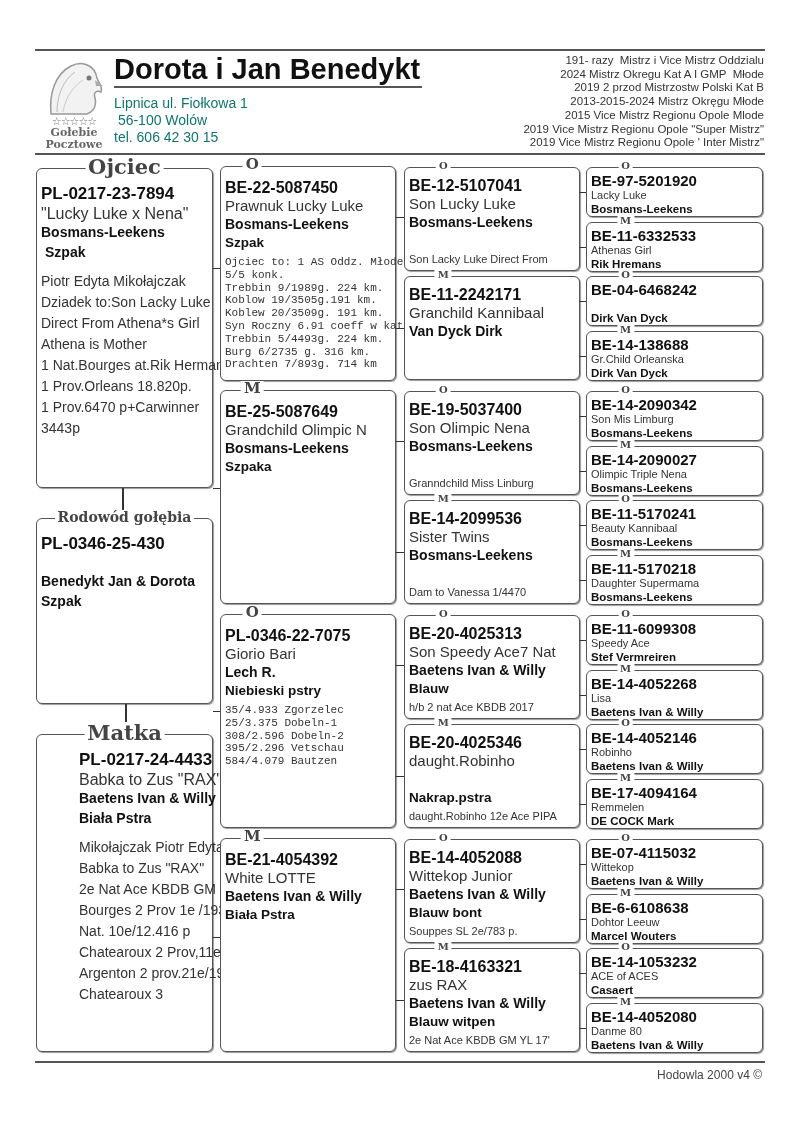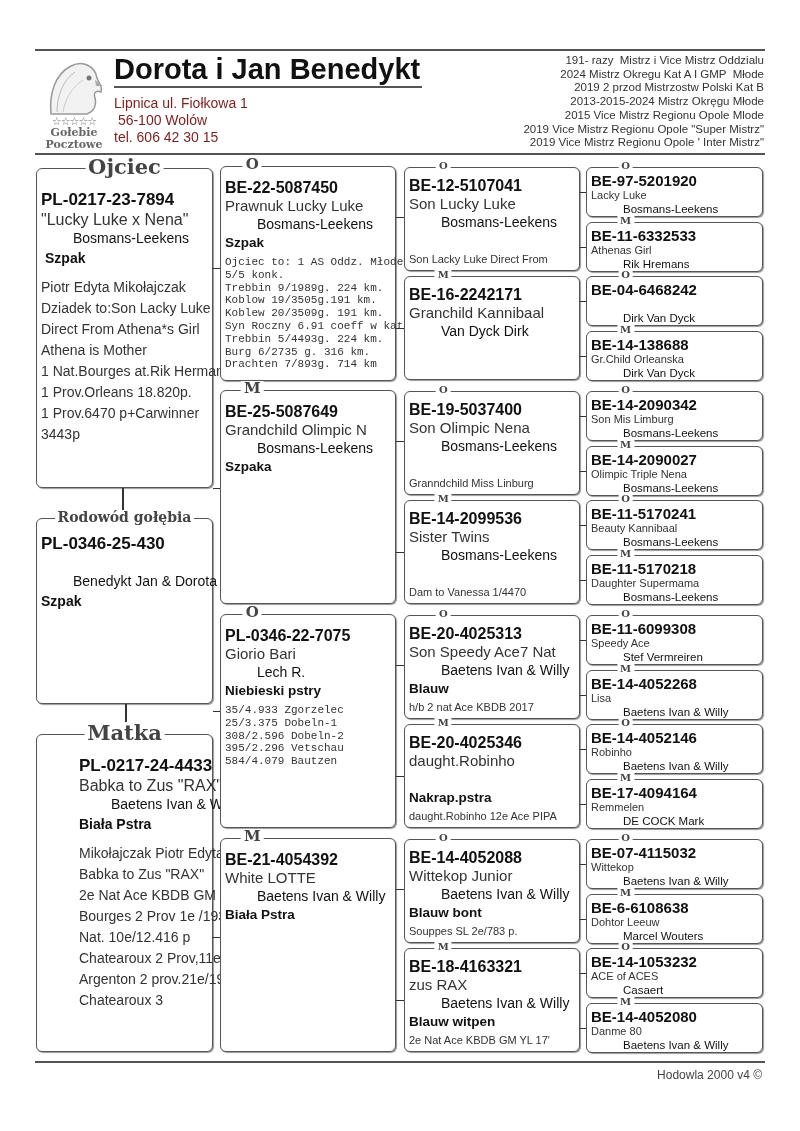--- a/index.html
+++ b/index.html
@@ -3,39 +3,39 @@
 <meta charset="utf-8">
 <style>
   html, body { margin: 0; padding: 0; background: #ffffff; }
   body { width: 800px; height: 1131px; position: relative; font-family: "Liberation Sans", sans-serif; color: #111; overflow: hidden; }
   .hr { position: absolute; left: 35px; width: 730px; height: 2px; background: #555; }
   .logo { position: absolute; left: 37px; top: 56px; width: 74px; height: 92px; text-align: center; }
   .logo svg { display: block; margin: 0 auto; }
   .logo .stars { font-size: 11px; color: #777; letter-spacing: -1px; line-height: 11px; margin-top: -2px; }
   .logo .lt { font-family: "DejaVu Serif", serif; font-weight: bold; font-size: 11px; color: #666; line-height: 12px; }
   .title { position: absolute; left: 114px; top: 52px; font-size: 29px; font-weight: bold; color: #111; border-bottom: 2px solid #555; line-height: 34px; padding-right: 2px; }
-  .addr { position: absolute; left: 114px; top: 95px; font-size: 14px; line-height: 17px; color: #7f1d1d; }
+  .addr { position: absolute; left: 114px; top: 95px; font-size: 14px; line-height: 17px; color: #0f766e; }
   .addr div { white-space: pre; }
   .achv { position: absolute; right: 36px; top: 54px; text-align: right; font-size: 11.5px; line-height: 13.7px; color: #333; }
   .achv div { white-space: pre; }
 
   .box { position: absolute; border: 1px solid #555; border-radius: 6px; background: #fff; box-shadow: 1px 1px 1px #999; box-sizing: border-box; }
   .box .legend { position: absolute; top: -10px; left: 50%; transform: translateX(-50%); background: #fff; padding: 0 3px; font-family: "DejaVu Serif", serif; font-weight: bold; color: #444; line-height: 14px; white-space: nowrap; }
   .box .legend.small { font-size: 10px; top: -7px; line-height: 10px; left: 22%; }
   .box .legend.med { font-size: 15px; top: -10px; left: 18%; }
   .box .legend.big { font-size: 21px; top: -13px; line-height: 22px; }
   .box .legend.rod { font-size: 14px; top: -9px; }
   .box .content { padding: 3px 4px 0 4px; }
   .ring { font-weight: bold; color: #111; white-space: nowrap; }
   .nm { color: #333; white-space: nowrap; }
-  .br { font-weight: normal; color: #111; white-space: nowrap; margin-left: 32px; }
+  .br { font-weight: bold; color: #111; white-space: nowrap; }
   .cl { font-weight: bold; color: #111; white-space: nowrap; }
   .nt { color: #333; white-space: pre; }
 
-  .g1 .ring { font-size: 17px; line-height: 20px; margin-top: 18px; }
+  .g1 .ring { font-size: 17px; line-height: 20px; margin-top: 12px; }
   .g1 .nm { font-size: 16px; line-height: 19px; }
   .g1 .br { font-size: 14px; line-height: 19px; }
   .g1 .cl { font-size: 14px; line-height: 20px; }
   .g1 .nt { font-size: 14px; line-height: 21px; margin-top: 9px; }
 
   .g2 .ring { font-size: 16px; line-height: 19px; margin-top: 8px; }
   .g2 .nm { font-size: 15px; line-height: 18px; }
   .g2 .br { font-size: 14px; line-height: 18px; }
   .g2 .cl { font-size: 13.5px; line-height: 20px; }
   .g2 .nt { font-size: 11px; line-height: 12.8px; margin-top: 3px; font-family: Liberation Mono, monospace; }
@@ -206,21 +206,21 @@
     <div class="ring">BE-12-5107041</div>
     <div class="nm">Son Lucky Luke</div>
     <div class="br">Bosmans-Leekens</div>
     <div class="cl"></div>
     <div class="nt">Son Lacky Luke Direct From</div>
   </div>
 </div>
 <div class="box g3" style="left:404px; top:276px; width:176px; height:104px;">
   <div class="legend small">M</div>
   <div class="content">
-    <div class="ring">BE-16-2242171</div>
+    <div class="ring">BE-11-2242171</div>
     <div class="nm">Granchild Kannibaal</div>
     <div class="br">Van Dyck Dirk</div>
     <div class="cl"></div>
     <div class="nt"></div>
   </div>
 </div>
 <div class="box g3" style="left:404px; top:391px; width:176px; height:104px;">
   <div class="legend small">O</div>
   <div class="content">
     <div class="ring">BE-19-5037400</div>

